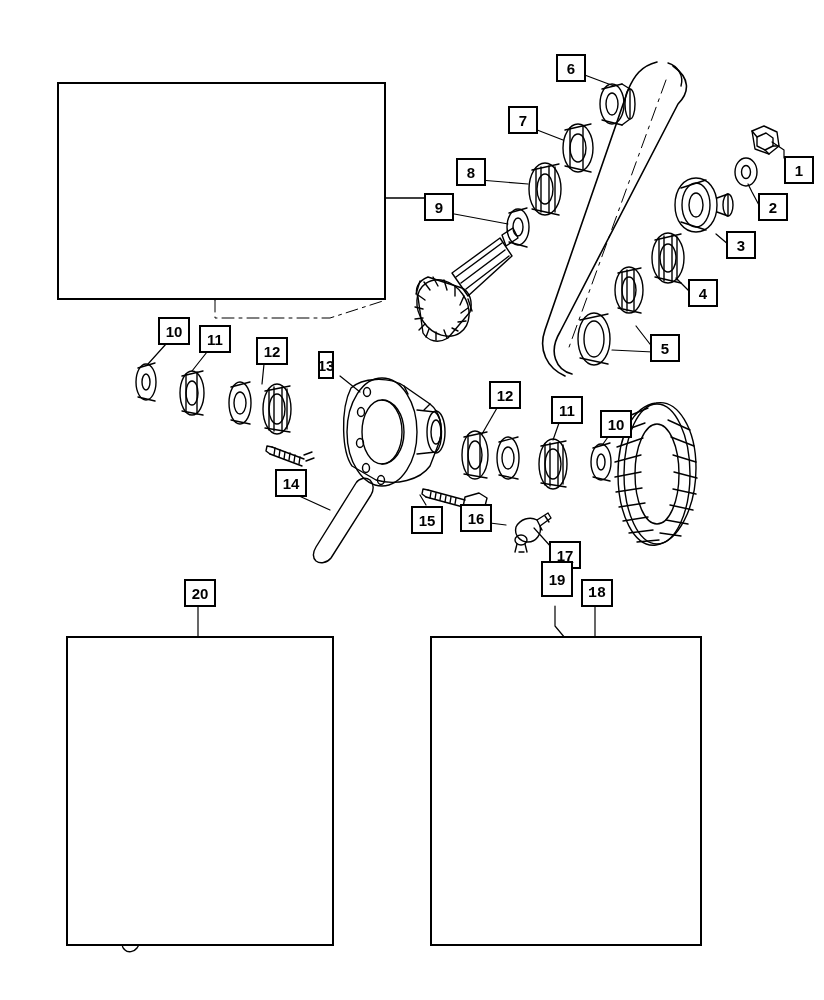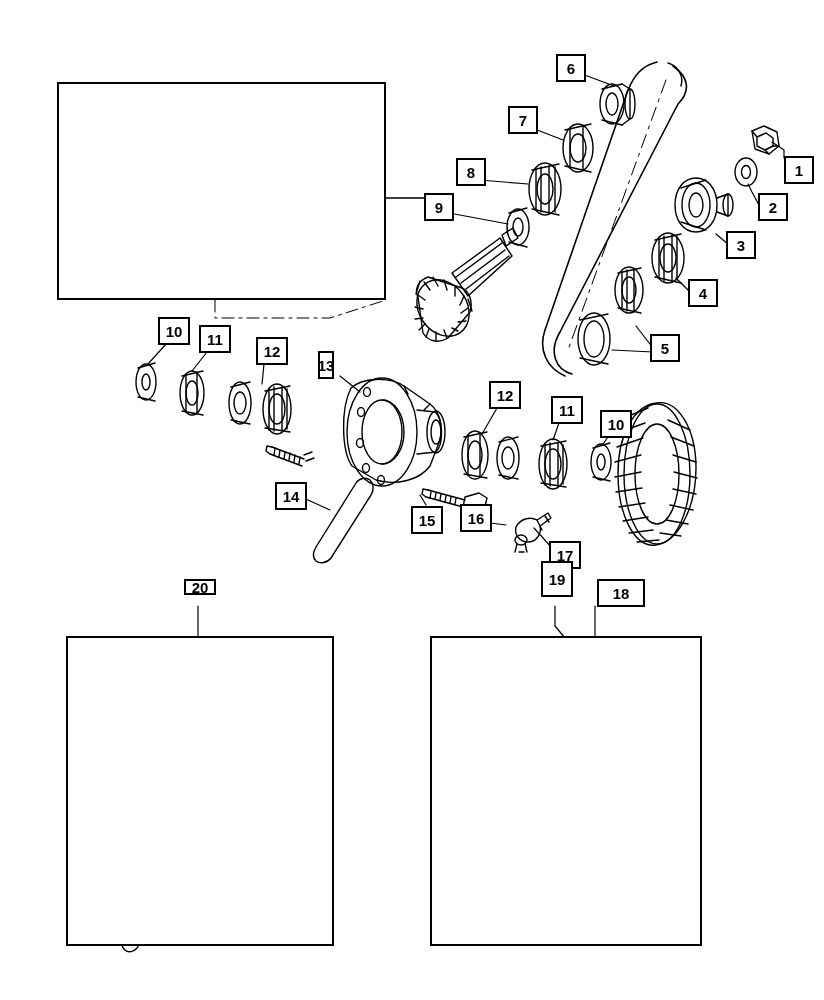--- a/index.html
+++ b/index.html
@@ -379,39 +379,39 @@
     </div>
   <div class="callout" style="left:199px; top:325px; width:32px; height:28px;">
       <span>11</span>
     </div>
   <div class="callout" style="left:256px; top:337px; width:32px; height:28px;">
       <span>12</span>
     </div>
   <div class="callout" style="left:318px; top:351px; width:16px; height:28px;text-align:right;">
       <span>13</span>
     </div>
-  <div class="callout" style="left:275px; top:482px; width:32px; height:28px;">
+  <div class="callout" style="left:275px; top:469px; width:32px; height:28px;">
       <span>14</span>
     </div>
   <div class="callout" style="left:411px; top:506px; width:32px; height:28px;">
       <span>15</span>
     </div>
   <div class="callout" style="left:460px; top:504px; width:32px; height:28px;">
       <span>16</span>
     </div>
   <div class="callout" style="left:549px; top:541px; width:32px; height:28px;text-decoration:underline;">
       <span>17</span>
     </div>
-  <div class="callout" style="left:597px; top:579px; width:48px; height:28px;">
+  <div class="callout" style="left:581px; top:579px; width:32px; height:28px;font-family:Liberation Mono, monospace;">
       <span>18</span>
     </div>
   <div class="callout" style="left:541px; top:561px; width:32px; height:36px;">
       <span>19</span>
     </div>
-  <div class="callout" style="left:184px; top:579px; width:32px; height:16px;">
+  <div class="callout" style="left:184px; top:579px; width:32px; height:28px;">
       <span>20</span>
     </div>
   <div class="callout" style="left:600px; top:410px; width:32px; height:28px;">
       <span>10</span>
     </div>
   <div class="callout" style="left:551px; top:396px; width:32px; height:28px;">
       <span>11</span>
     </div>
   <div class="callout" style="left:489px; top:381px; width:32px; height:28px;">
       <span>12</span>

